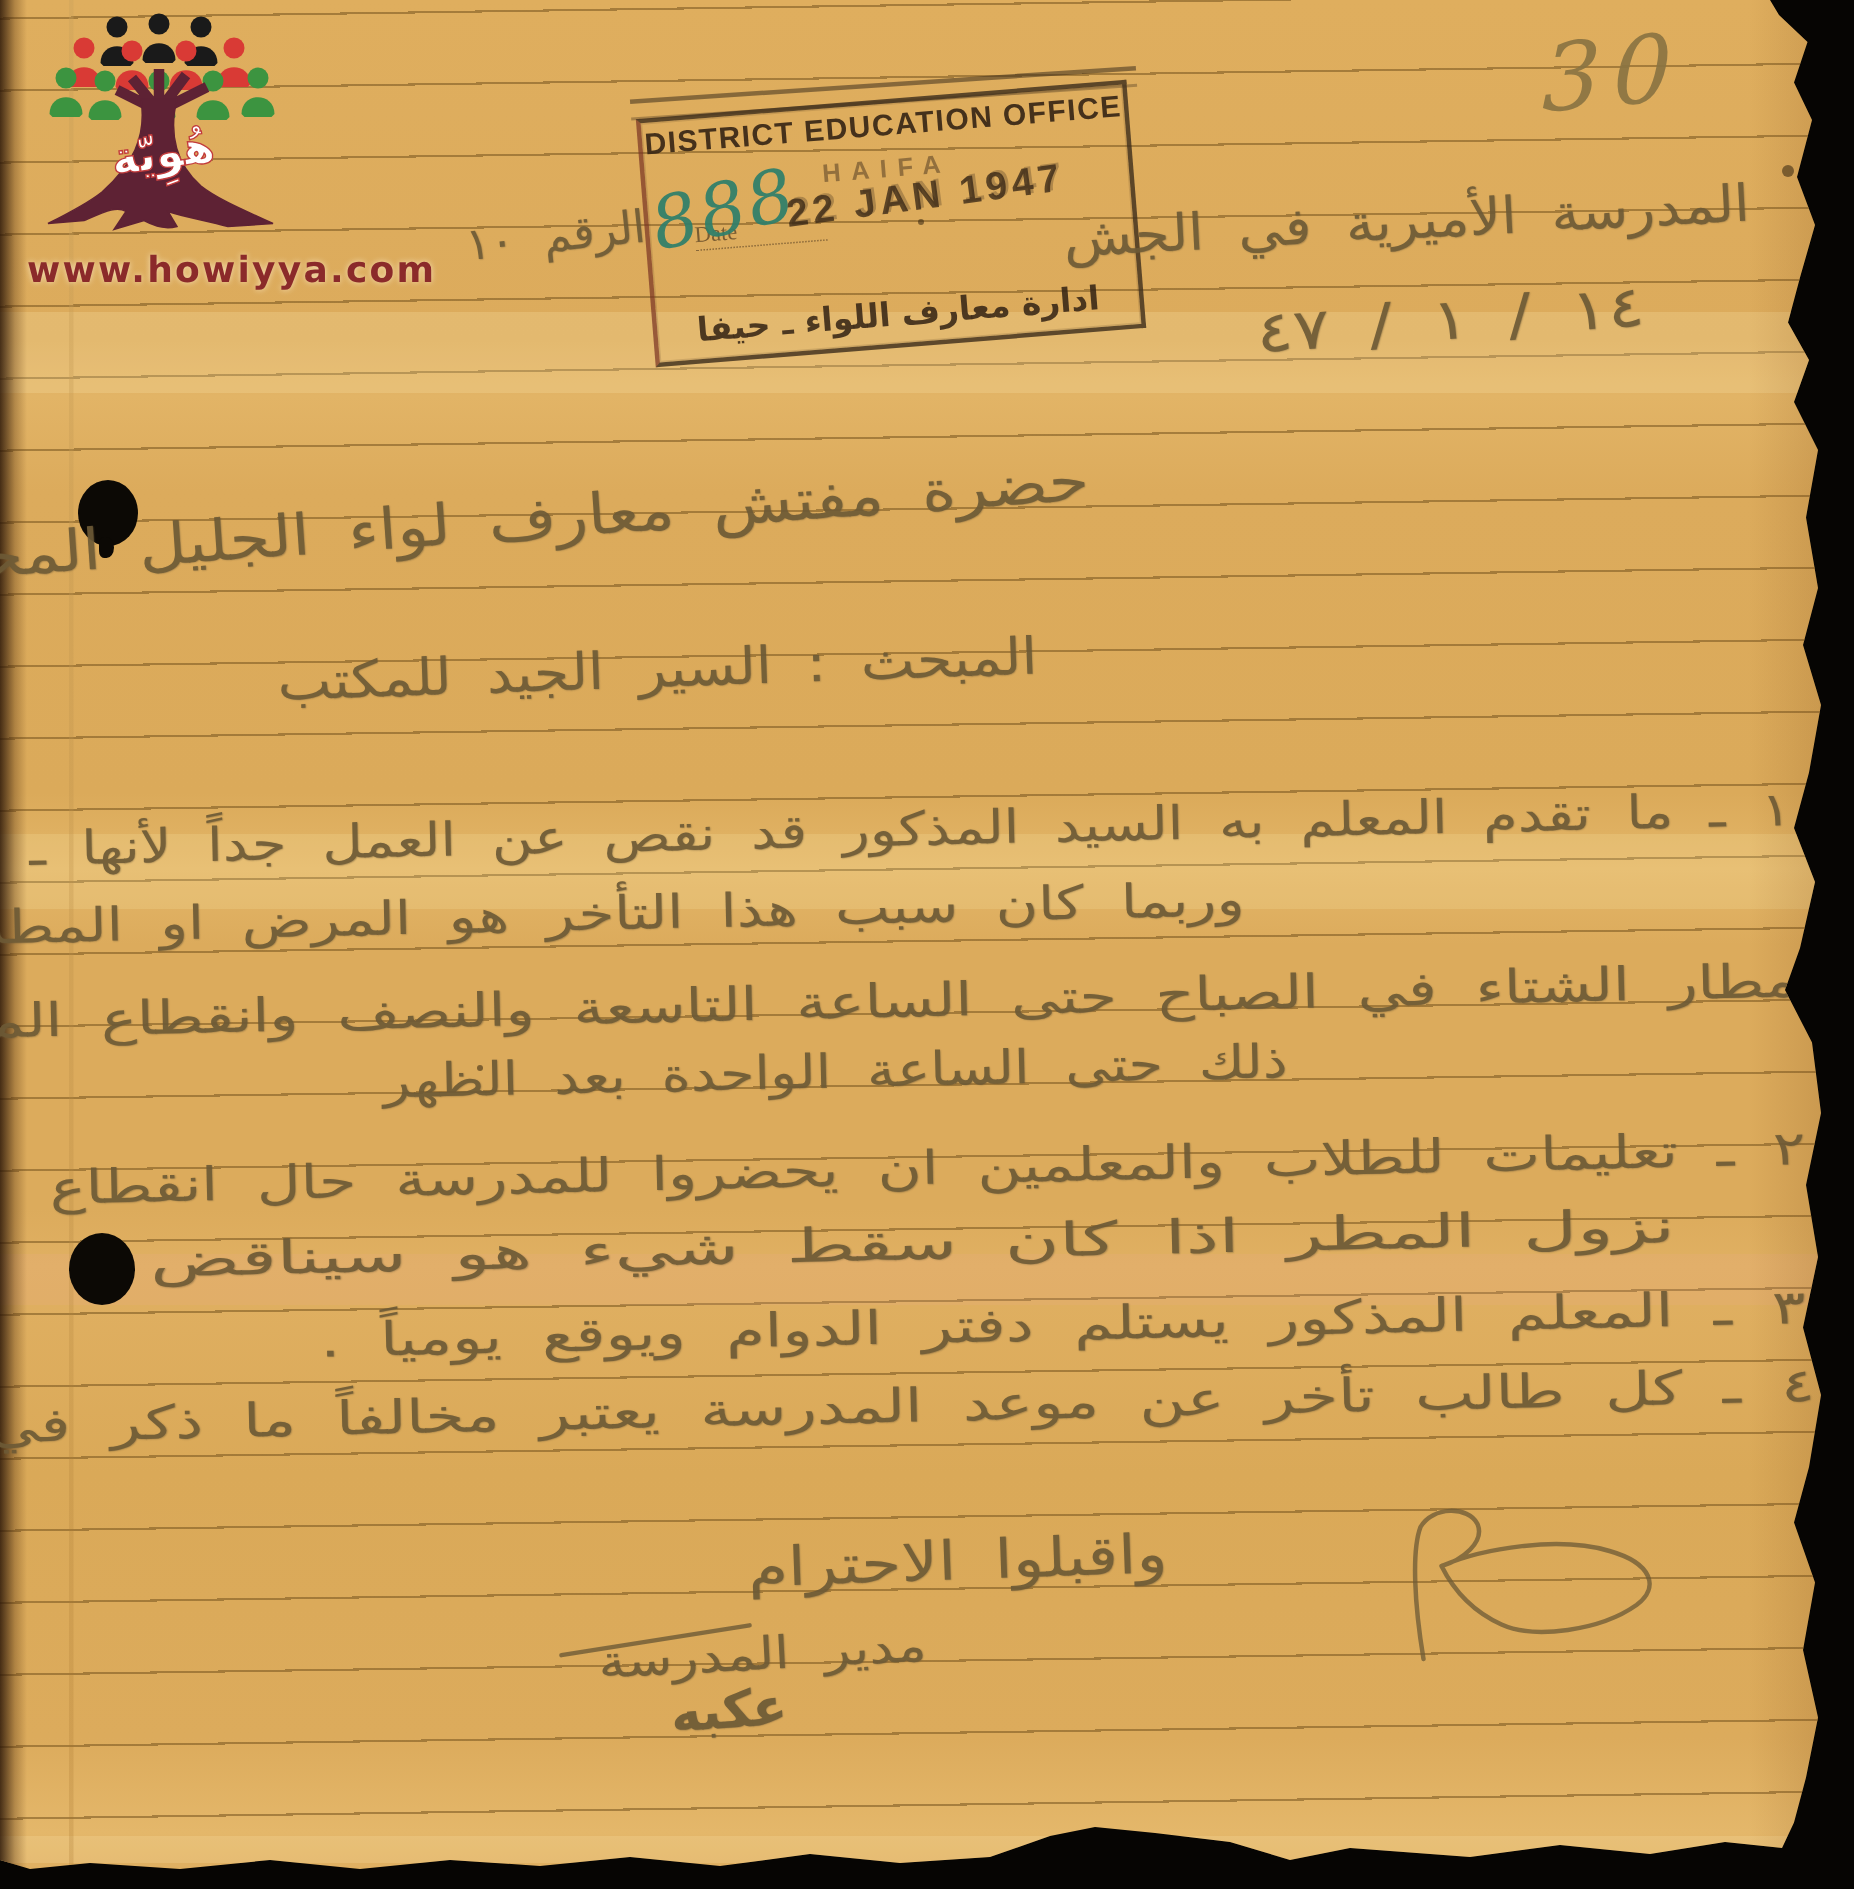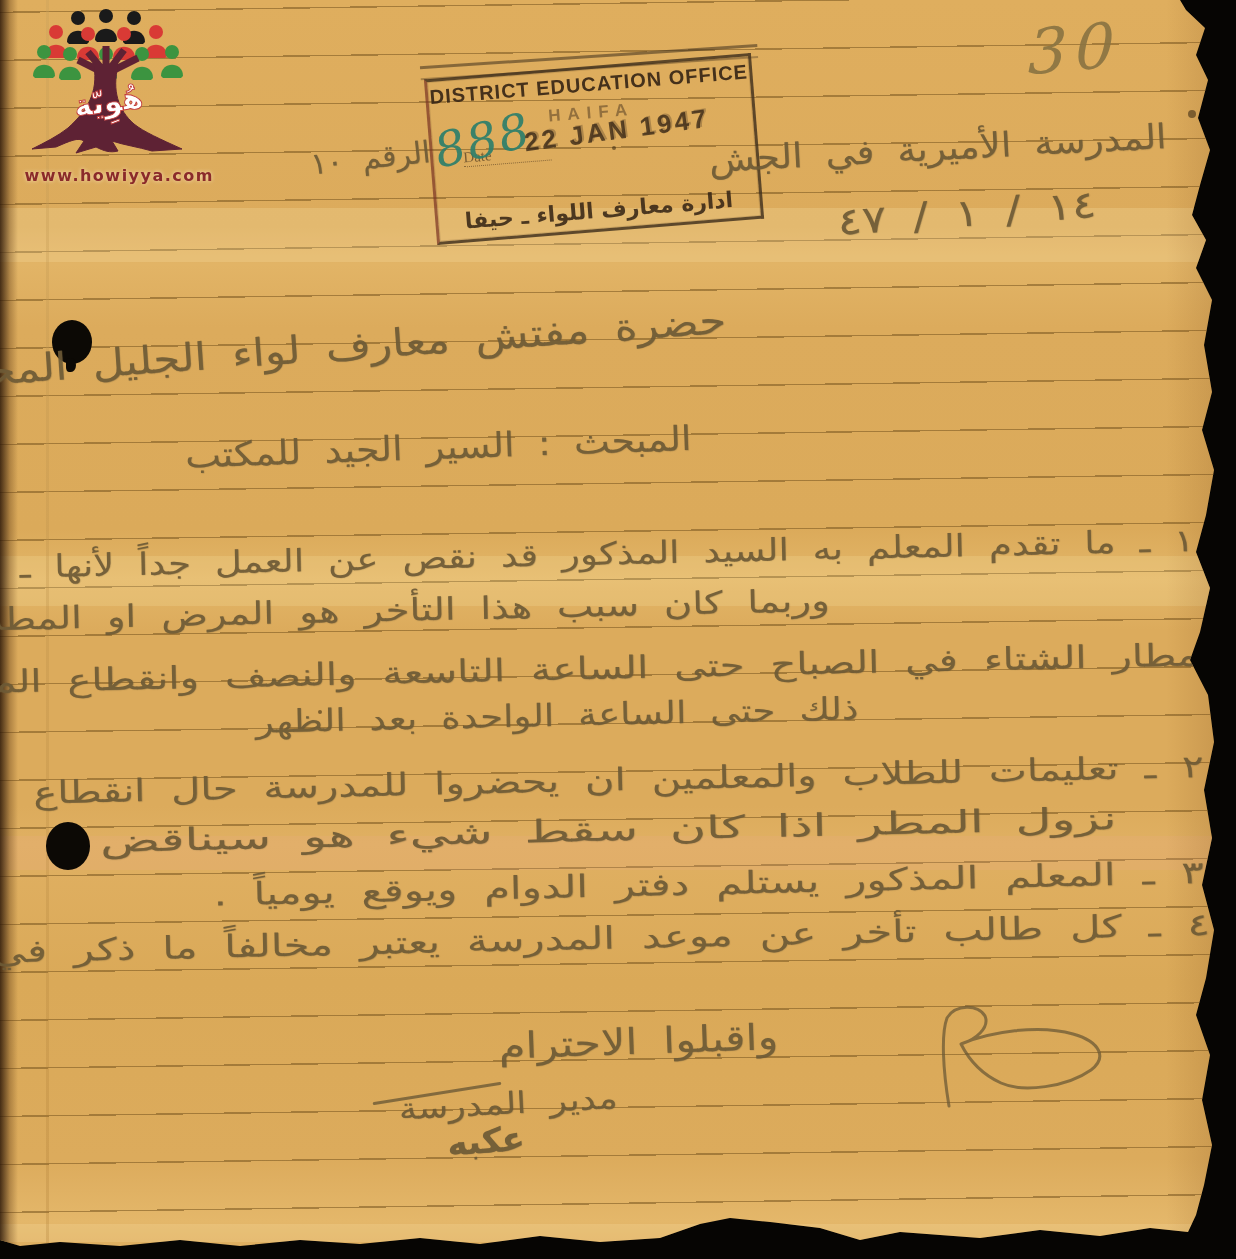--- a/index.html
+++ b/index.html
@@ -48,21 +48,21 @@
   .speck{position:absolute;width:4px;height:4px;border-radius:50%;background:rgba(50,35,15,.55);}
   
   .hole{position:absolute;background:#0c0905;border-radius:50%;}
   #hole1{left:52px;top:320px;width:40px;height:44px;}
   #hole1::after{content:"";position:absolute;left:14px;top:38px;width:10px;height:14px;
     background:#0c0905;border-radius:40% 60% 60% 40%;}
   #hole2{left:46px;top:822px;width:44px;height:48px;}
   
   #logo{position:absolute;left:26px;top:0px;width:166px;height:172px;}
   #site-text{position:absolute;left:18px;top:166px;width:196px;text-align:right;
-    color:var(--site);font-weight:bold;font-size:16px;letter-spacing:1.5px;
+    color:var(--site);font-weight:bold;font-size:24px;letter-spacing:1.5px;
     text-shadow:0 0 4px rgba(255,245,220,.7);font-family:"DejaVu Sans",sans-serif;}
   
   .hw{position:absolute;white-space:nowrap;direction:rtl;color:var(--pencil);opacity:.92;
     font-family:"DejaVu Sans",sans-serif;font-size:31px;word-spacing:10px;
     text-shadow:.4px .4px .9px rgba(109,90,54,.55);transform-origin:100% 50%;}
   #hw-school{right:70px;top:116px;font-size:34px;transform:rotate(-3deg) scaleX(1.1);}
   #hw-dateline{right:140px;top:182px;font-size:38px;letter-spacing:2px;transform:rotate(-4deg) scaleX(1.2);}
   #hw-number{right:806px;top:134px;font-size:30px;transform:rotate(-6deg);}
   #hw-salutation{right:510px;top:298px;font-size:38px;transform:rotate(-4deg) scaleX(1.15);}
   #hw-subject{right:545px;top:418px;font-size:34px;transform:rotate(-2deg) scaleX(1.12);}

